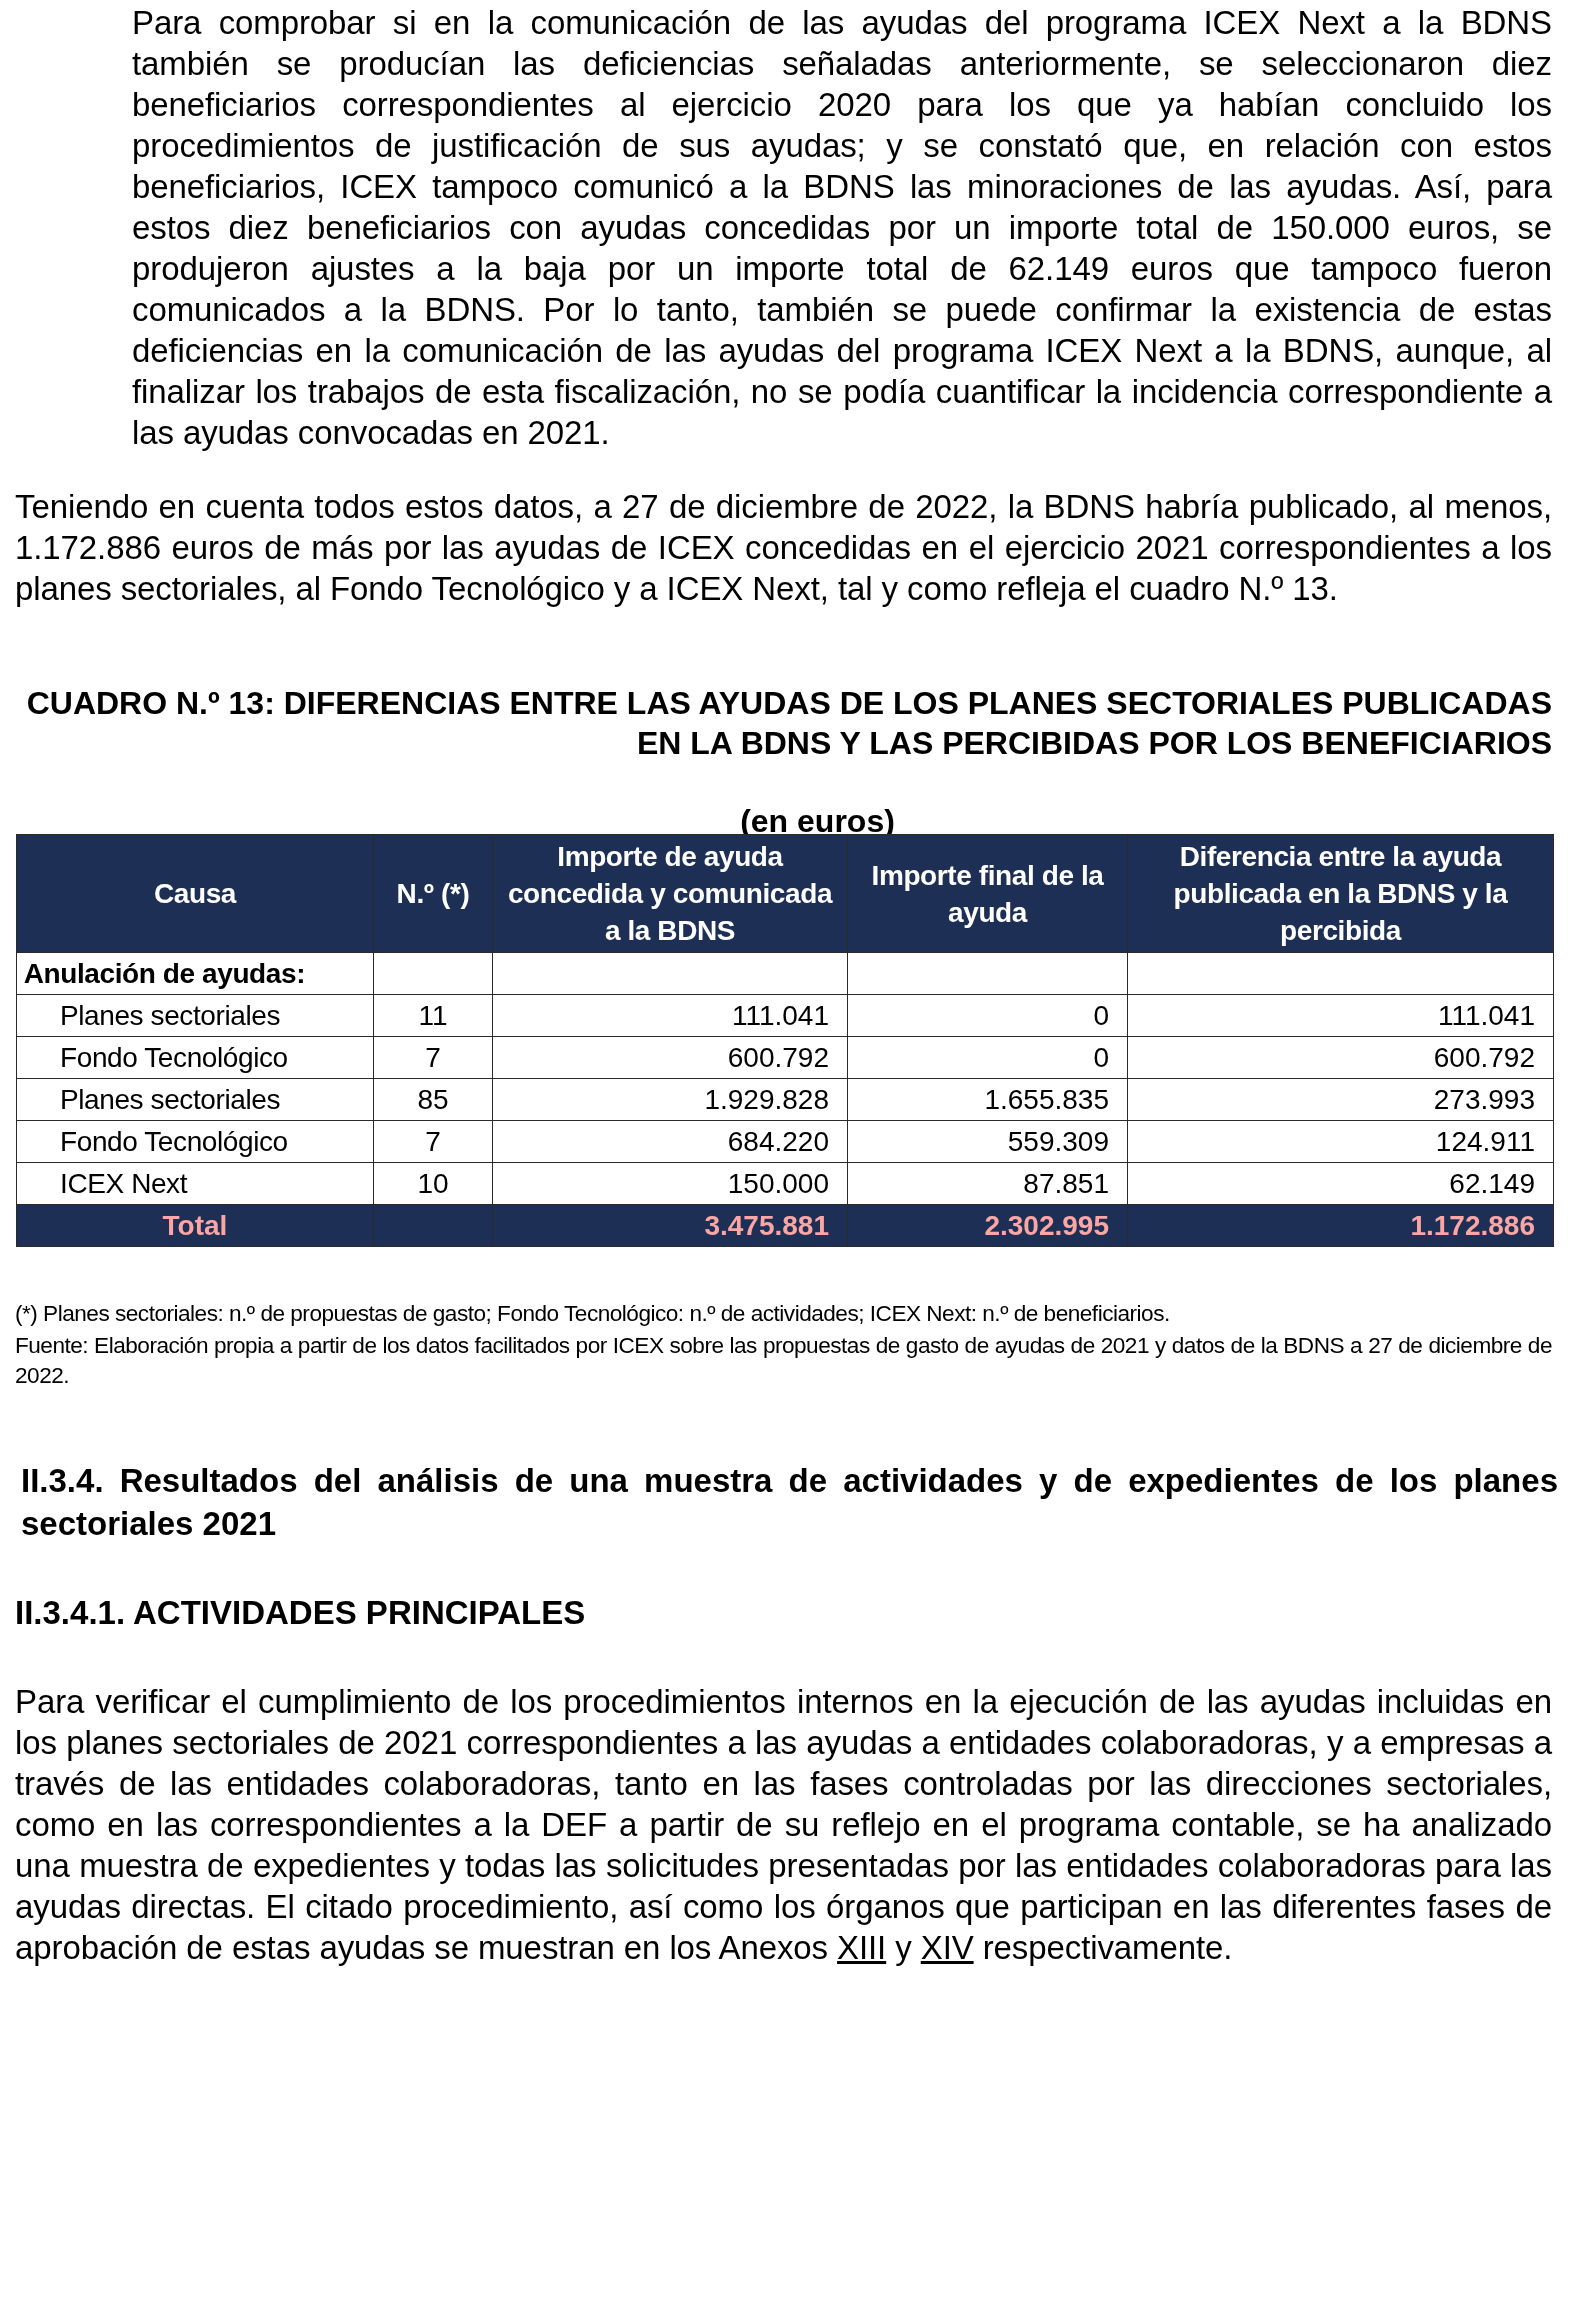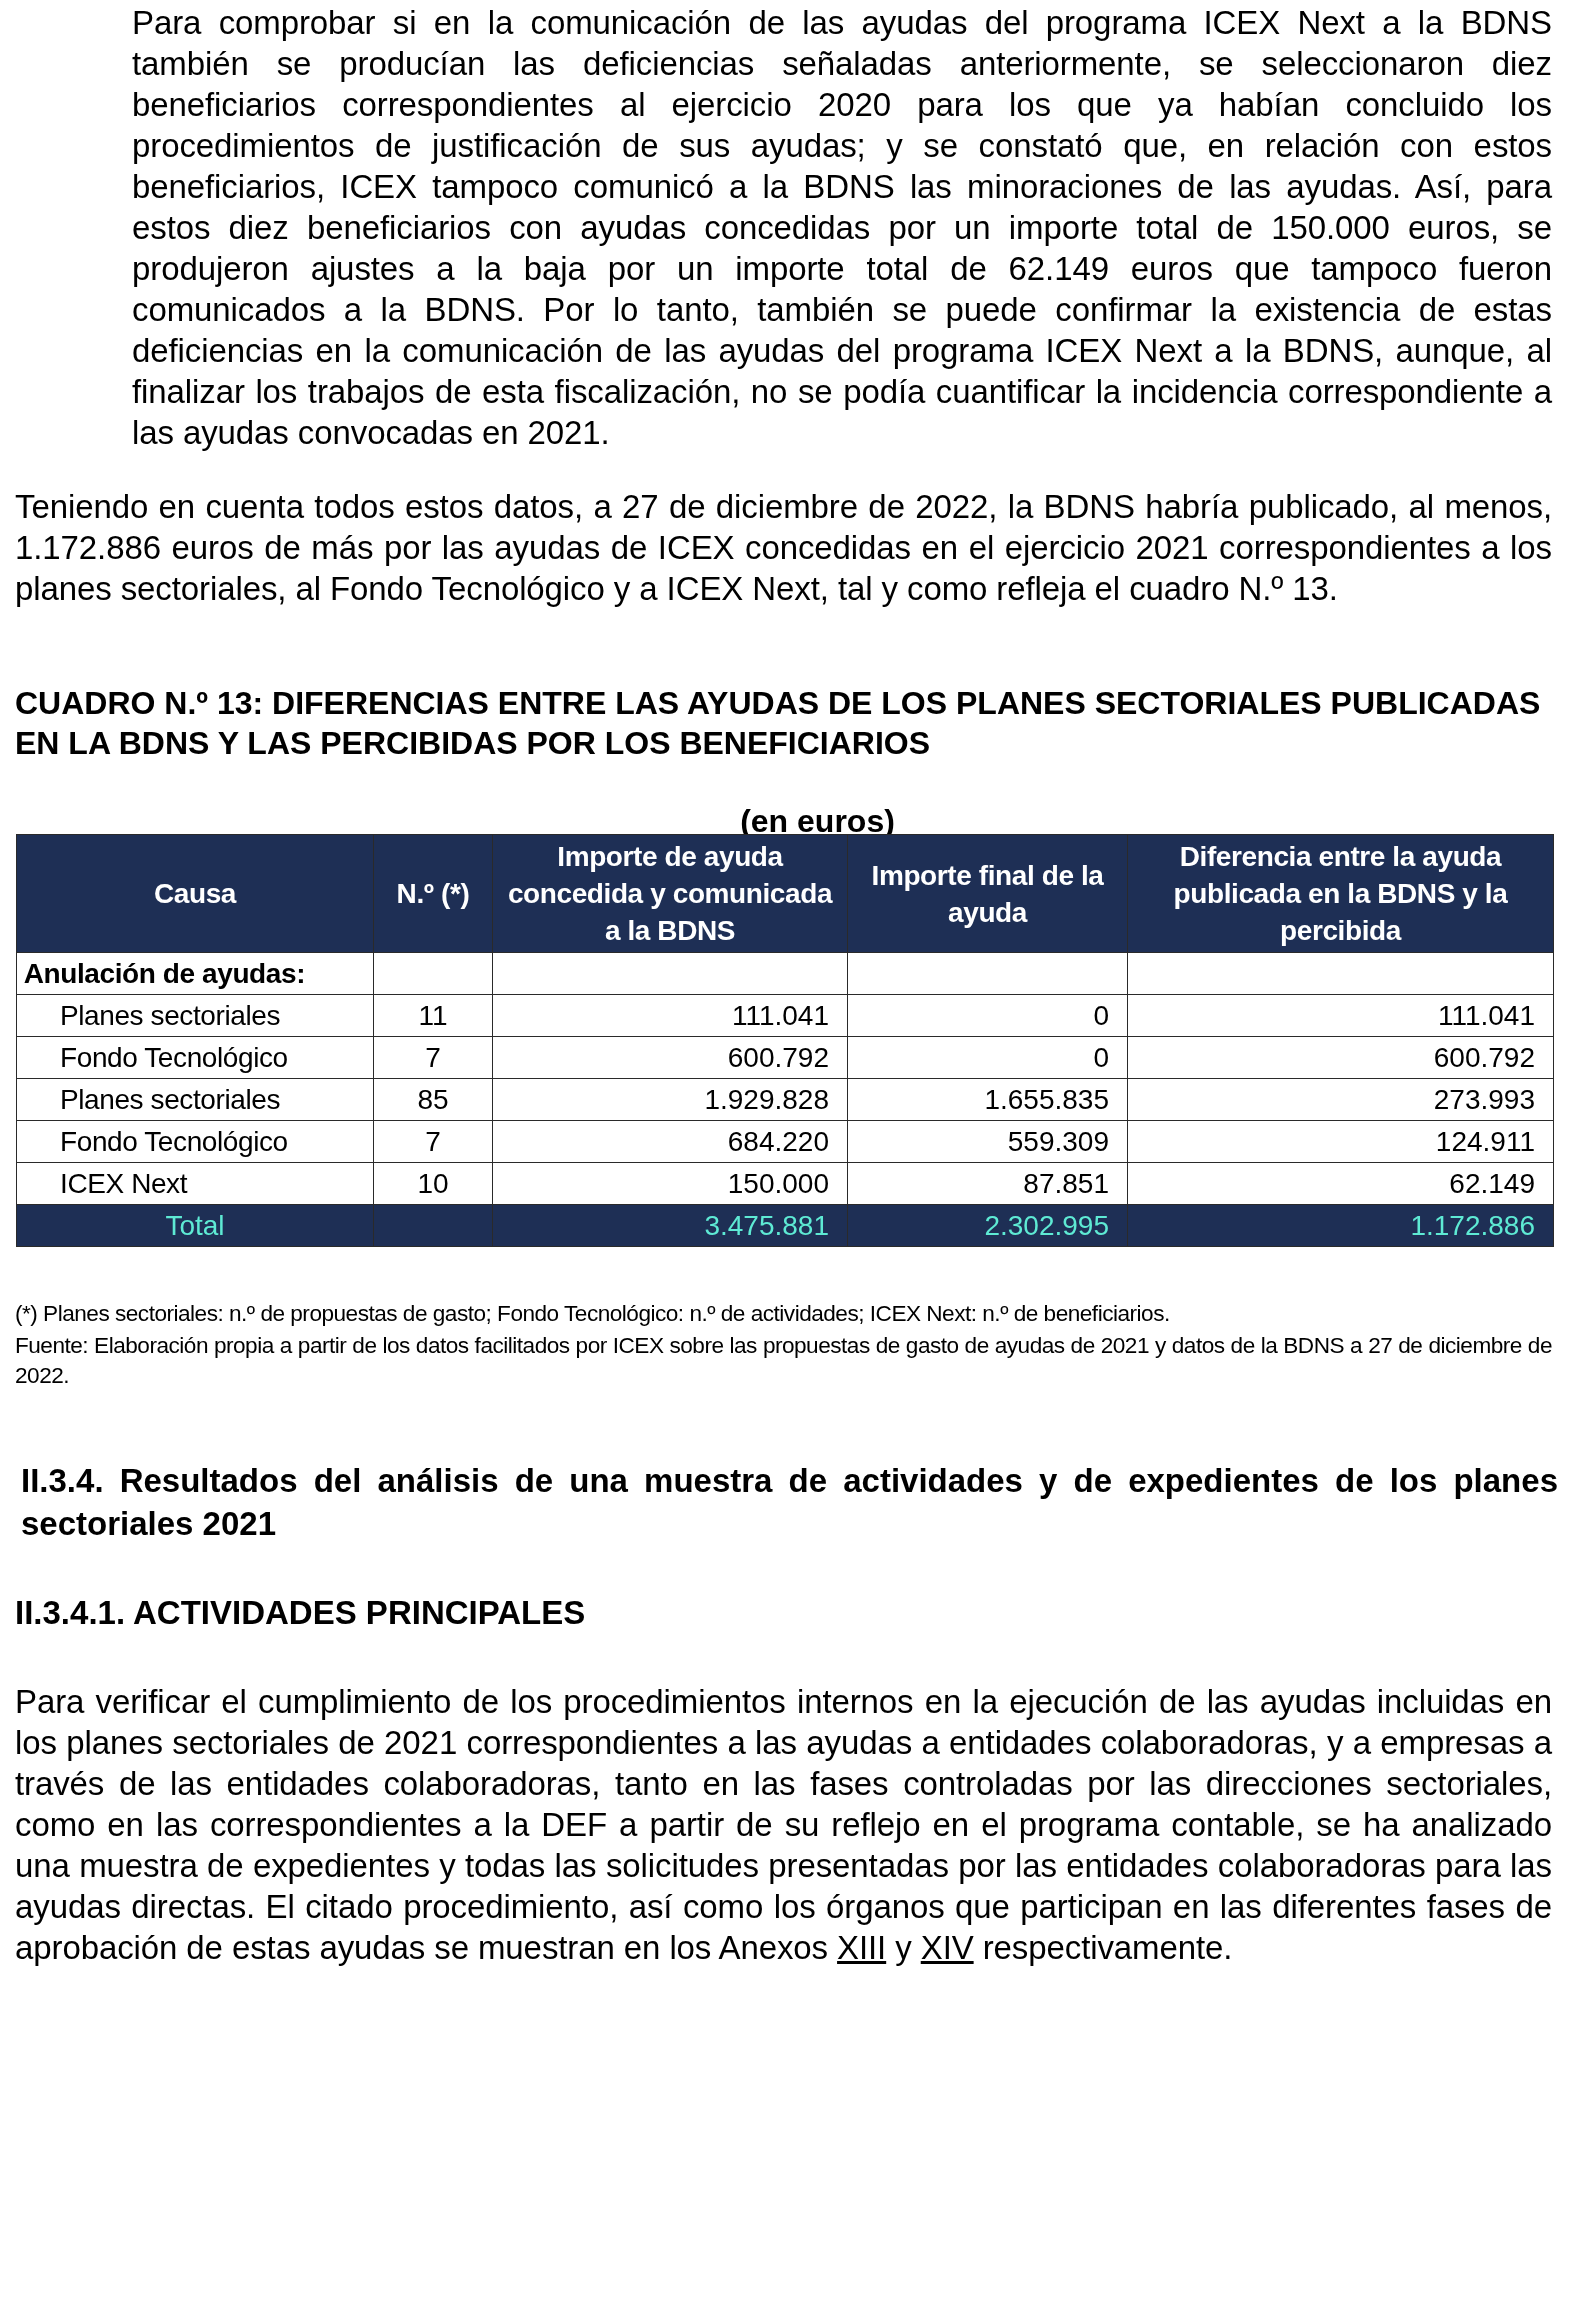--- a/index.html
+++ b/index.html
@@ -2,34 +2,34 @@
 <html style="font-size:13.4px"><head>
 <meta charset="utf-8">
 <style>
   html, body { margin: 0; padding: 0; background: #ffffff; }
   body { width: 1580px; height: 2319px; position: relative; overflow: hidden;
          font-family: "Liberation Sans", sans-serif; color: #000; }
   .para { position: absolute; font-size: 33px; line-height: 41px; text-align: justify;
           text-align-last: left; margin: 0; letter-spacing: -0.1px; }
   #p1 { left: 132px; top: 1.7px; width: 1420px; }
   #p2 { left: 15px; top: 486px; width: 1537px; }
-  #title { position: absolute; left: 15px; width: 1537px; top: 683px; text-align: left;
+  #title { position: absolute; left: 15px; width: 1537px; top: 683px; text-align: right;
            font-weight: bold; font-size: 32px; line-height: 40px; margin: 0; }
   #units { position: absolute; left: 33px; width: 1537px; top: 785px; text-align: center;
            font-weight: bold; font-size: 32px; line-height: 40px; margin: 16px; }
   table#t13 { position: absolute; left: 16px; top: 834px; width: 1536px; border-collapse: collapse;
               font-family: "Liberation Sans", sans-serif; font-size: 28px; table-layout: fixed; }
   #t13 th, #t13 td { border: 1.7px solid #2a2a2a; padding: 0 11.7px; height: 41px; line-height: 37px; }
   #t13 thead th { background: #1e2f55; color: #fff; font-weight: bold; text-align: center;
                   height: 117px; line-height: 37px; letter-spacing: -0.4px; }
   #t13 td.num { text-align: right; padding-right: 18px; }
   #t13 td.cnt { text-align: center; }
   #t13 td.cat { font-weight: bold; padding-left: 6.7px; letter-spacing: -0.4px; }
   #t13 td.sub { padding-left: 43px; letter-spacing: -0.4px; margin-left: 44px; }
-  #t13 tr.total td { background: #1e2f55; color: #5eead4; font-weight: normal; }
+  #t13 tr.total td { background: #1e2f55; color: #fca5a5; font-weight: bold; }
   #t13 tr.total td.lbl { text-align: center; }
   .note { position: absolute; left: 15px; width: 1537px; font-size: 22.6px; line-height: 30px; margin: 0;
           letter-spacing: -0.5px; }
   #note1 { top: 1299px; }
   #note2 { top: 1331px; text-align: justify; text-align-last: left; }
   #h234 { position: absolute; left: 15px; width: 1537px; top: 1453px; font-weight: bold; font-size: 33px;
           line-height: 43px; margin: 6px; text-align: justify; text-align-last: left; }
   #h2341 { position: absolute; left: 15px; top: 1591px; font-size: 33px; line-height: 43px; margin: 0; }
   #p3 { left: 15px; top: 1681px; width: 1537px; }
   .link { text-decoration: underline; }

